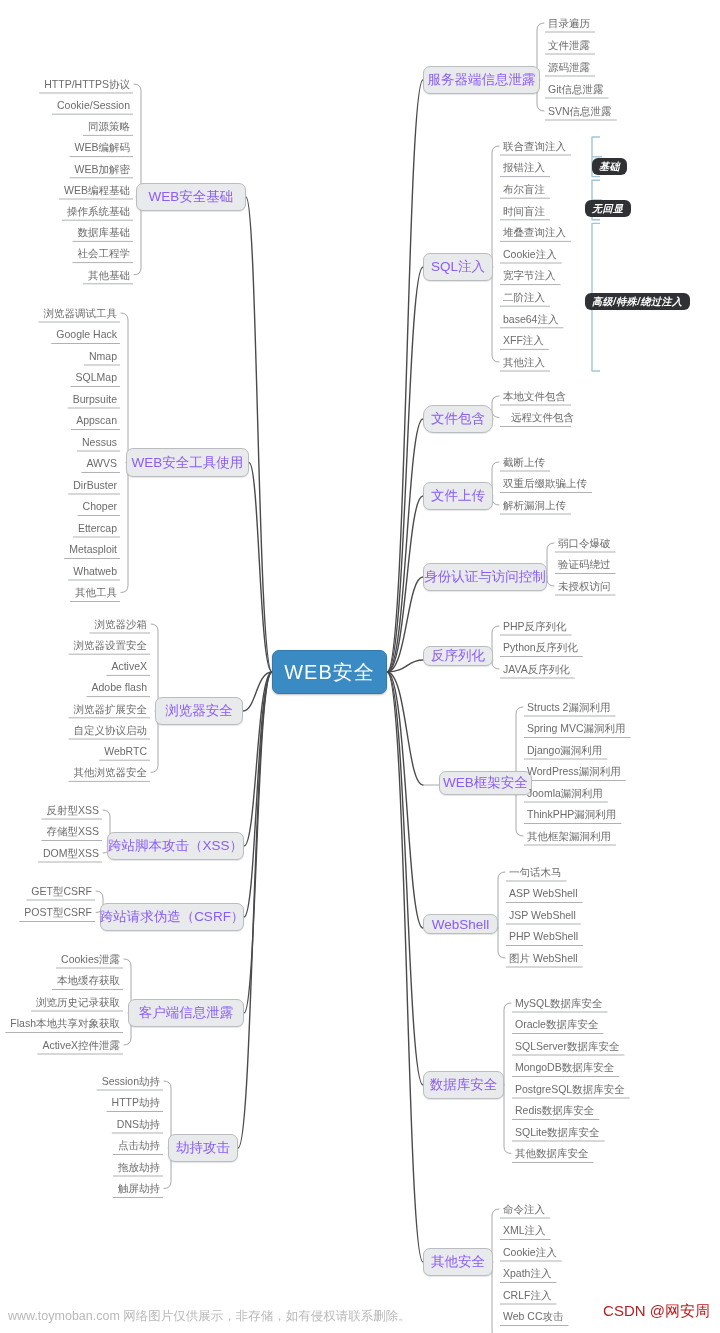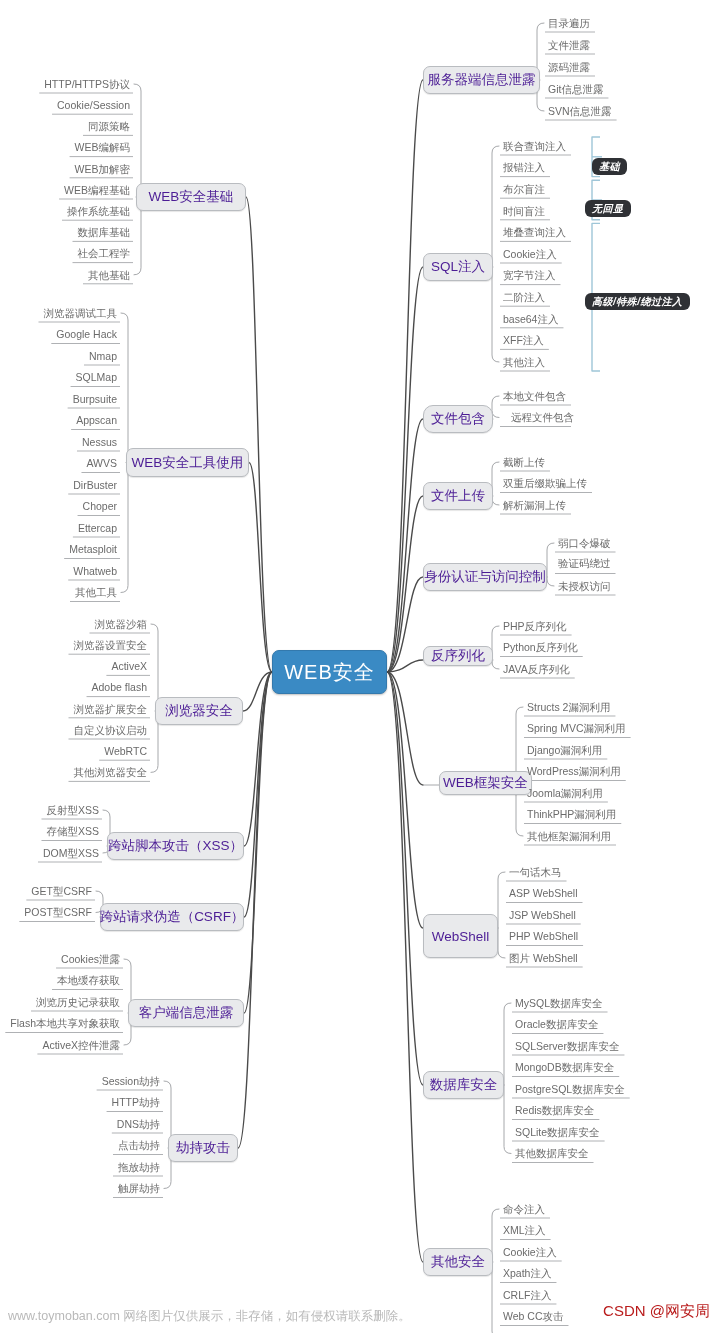--- a/index.html
+++ b/index.html
@@ -17,21 +17,21 @@
     display:flex;align-items:center;justify-content:center;
     text-align:center;white-space:nowrap;
   }
   .root{
     background:#3a8ac4;border:1px solid #3379ad;border-radius:7px;
     color:#ffffff;font-size:20px;letter-spacing:1px;
     box-shadow:0 1px 2px rgba(0,0,0,.25);
   }
   .branch{
     background:#e9eaec;border:1px solid #b9bcc0;border-radius:7px;
-    color:#4c1d95;font-size:13.5px;
+    color:#8b5cf6;font-size:13.5px;
     box-shadow:0 1px 1px rgba(0,0,0,.10);
   }
   .leaf{
     color:#6b6b6b;font-size:10.5px;
     justify-content:flex-end;padding-right:3px;
     line-height:1;
   }
   .leaf.right{justify-content:flex-start;padding-right:0;padding-left:3px;}
 
   
@@ -343,35 +343,35 @@
       <div class="node leaf right" style="left: 500px; top: 354px; width: 150px; height: 16px;">其他注入</div>
       <div class="node branch" style="left: 423px; top: 405px; width: 70px; height: 28px; border-radius: 10px;">文件包含</div>
       <div class="node leaf right" style="left: 500px; top: 388px; width: 150px; height: 16px;">本地文件包含</div>
       <div class="node leaf right" style="left: 480px; top: 409.5px; width: 150px; height: 16px; margin-left: 28px;">远程文件包含</div>
       <div class="node branch" style="left: 423px; top: 482px; width: 70px; height: 28px;">文件上传</div>
       <div class="node leaf right" style="left: 500px; top: 454px; width: 150px; height: 16px;">截断上传</div>
       <div class="node leaf right" style="left: 500px; top: 475.5px; width: 150px; height: 16px;">双重后缀欺骗上传</div>
       <div class="node leaf right" style="left: 500px; top: 497px; width: 150px; height: 16px;">解析漏洞上传</div>
       <div class="node branch" style="left: 423px; top: 563px; width: 124px; height: 28px;">身份认证与访问控制</div>
       <div class="node leaf right" style="left: 555px; top: 535px; width: 150px; height: 16px;">弱口令爆破</div>
-      <div class="node leaf right" style="left: 555px; top: 556.5px; width: 150px; height: 16px; font-family: Liberation Mono, monospace;">验证码绕过</div>
+      <div class="node leaf right" style="left: 555px; top: 556.5px; width: 150px; height: 16px;">验证码绕过</div>
       <div class="node leaf right" style="left: 555px; top: 578px; width: 150px; height: 16px;">未授权访问</div>
       <div class="node branch" style="left: 423px; top: 646px; width: 70px; height: 20px;">反序列化</div>
       <div class="node leaf right" style="left: 500px; top: 618px; width: 150px; height: 16px;">PHP反序列化</div>
       <div class="node leaf right" style="left: 500px; top: 639.5px; width: 150px; height: 16px;">Python反序列化</div>
       <div class="node leaf right" style="left: 500px; top: 661px; width: 150px; height: 16px;">JAVA反序列化</div>
       <div class="node branch" style="left: 439px; top: 771px; width: 93px; height: 24px;">WEB框架安全</div>
       <div class="node leaf right" style="left: 524px; top: 699px; width: 150px; height: 16px;">Structs 2漏洞利用</div>
       <div class="node leaf right" style="left: 524px; top: 720.5px; width: 150px; height: 16px;">Spring MVC漏洞利用</div>
       <div class="node leaf right" style="left: 524px; top: 742px; width: 150px; height: 16px;">Django漏洞利用</div>
       <div class="node leaf right" style="left: 524px; top: 763.5px; width: 150px; height: 16px;">WordPress漏洞利用</div>
       <div class="node leaf right" style="left: 524px; top: 785px; width: 150px; height: 16px;">Joomla漏洞利用</div>
       <div class="node leaf right" style="left: 524px; top: 806.5px; width: 150px; height: 16px;">ThinkPHP漏洞利用</div>
       <div class="node leaf right" style="left: 524px; top: 828px; width: 150px; height: 16px;">其他框架漏洞利用</div>
-      <div class="node branch" style="left: 423px; top: 914px; width: 75px; height: 44px;">WebShell</div>
+      <div class="node branch" style="left: 423px; top: 914px; width: 75px; height: 20px;">WebShell</div>
       <div class="node leaf right" style="left: 506px; top: 864px; width: 150px; height: 16px;">一句话木马</div>
       <div class="node leaf right" style="left: 506px; top: 885.5px; width: 150px; height: 16px;">ASP WebShell</div>
       <div class="node leaf right" style="left: 506px; top: 907px; width: 150px; height: 16px;">JSP WebShell</div>
       <div class="node leaf right" style="left: 506px; top: 928.5px; width: 150px; height: 16px;">PHP WebShell</div>
       <div class="node leaf right" style="left: 506px; top: 950px; width: 150px; height: 16px;">图片 WebShell</div>
       <div class="node branch" style="left: 423px; top: 1071px; width: 81px; height: 28px;">数据库安全</div>
       <div class="node leaf right" style="left: 512px; top: 995px; width: 150px; height: 16px;">MySQL数据库安全</div>
       <div class="node leaf right" style="left: 512px; top: 1016.5px; width: 150px; height: 16px;">Oracle数据库安全</div>
       <div class="node leaf right" style="left: 512px; top: 1038px; width: 150px; height: 16px;">SQLServer数据库安全</div>
       <div class="node leaf right" style="left: 512px; top: 1059.5px; width: 150px; height: 16px;">MongoDB数据库安全</div>

